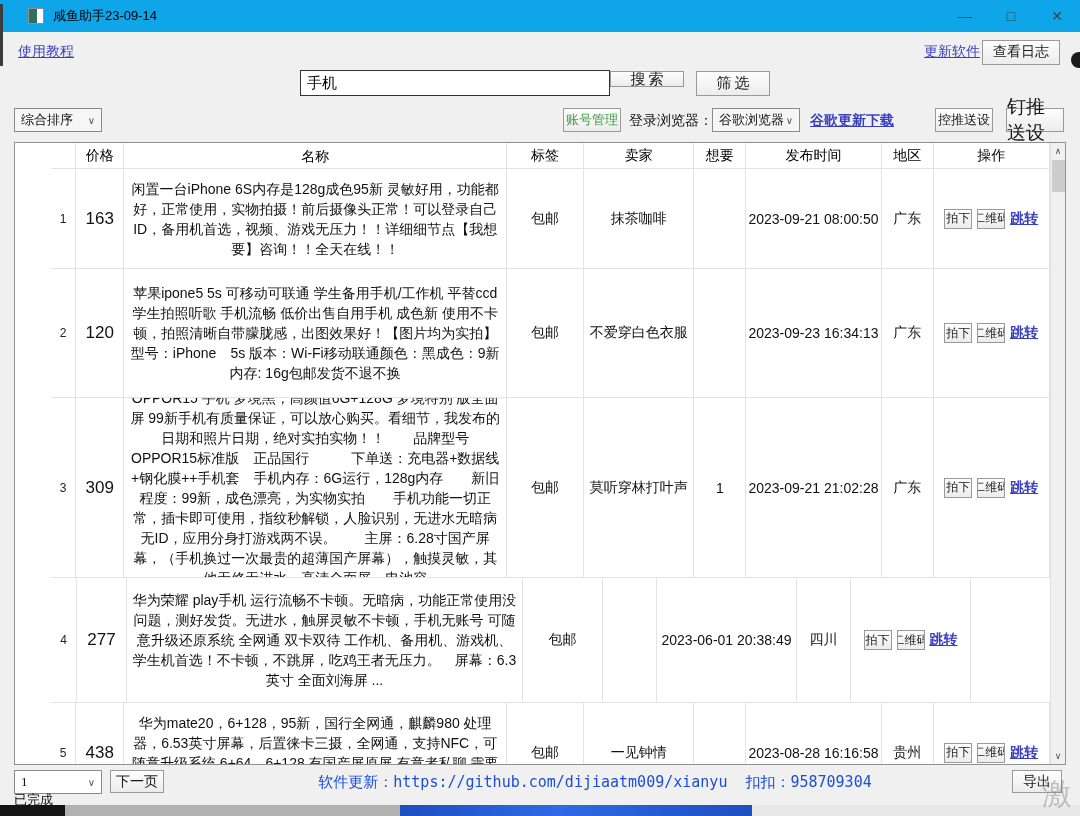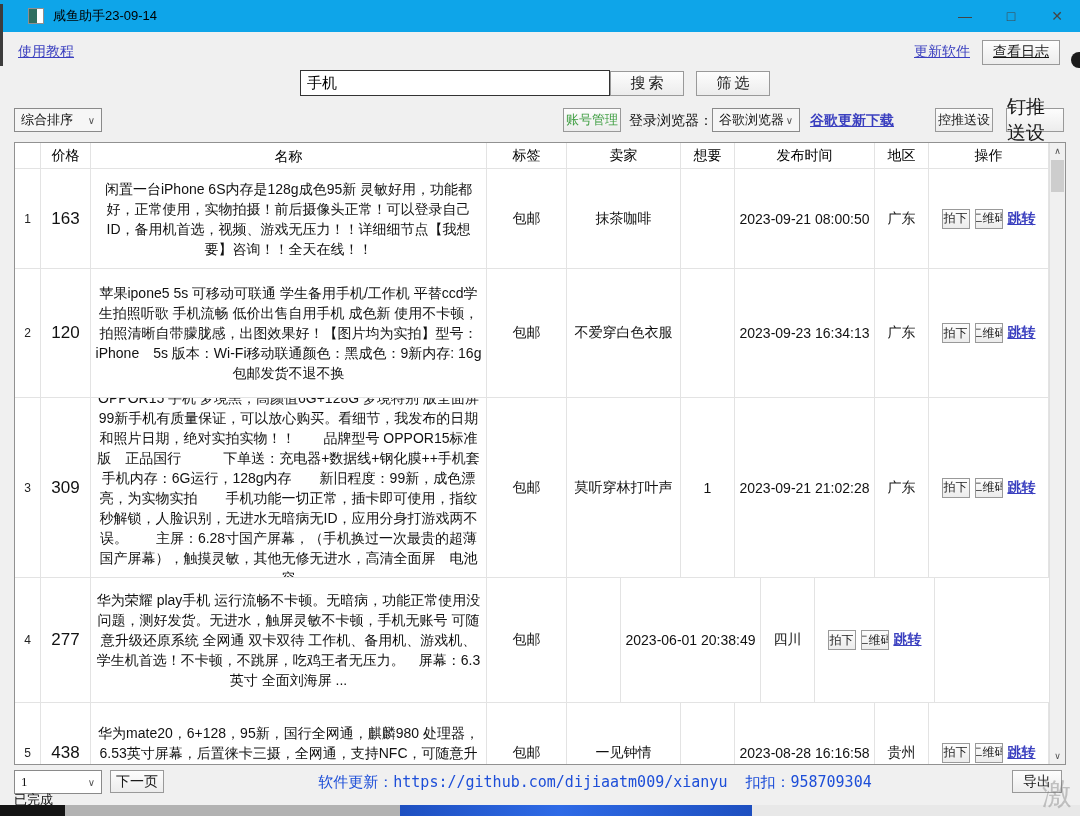--- a/index.html
+++ b/index.html
@@ -12,48 +12,48 @@
   .edge-dot{position:absolute;left:1071px;top:52px;width:14px;height:16px;background:#1b1b1b;border-radius:8px 0 0 8px;}
   .app-icon{width:14px;height:14px;margin-left:28px;border:1px solid #8f8f8f;
             background:linear-gradient(90deg,#2f6f60 0 55%,#ffffff 55%);}
   .app-title{margin-left:9px;font-size:13px;color:#000;}
   .win-controls{margin-left:auto;display:flex;height:32px;}
   .win-btn{width:46px;height:32px;display:flex;align-items:center;justify-content:center;
            font-size:14px;color:#444;cursor:default;}
   
   .links-row{position:absolute;left:18px;right:20px;top:38px;height:28px;
              display:flex;align-items:center;justify-content:space-between;}
-  .links-right{display:flex;align-items:center;gap:12px;text-decoration:underline;}
+  .links-right{display:flex;align-items:center;gap:2px;}
   a.lnk{font-family:"Liberation Serif",serif;font-size:14px;color:#3a3fbf;text-decoration:underline;cursor:pointer;}
   .btn{display:inline-flex;align-items:center;justify-content:center;
        background:linear-gradient(#fdfdfd,#ececec);border:1px solid #999;box-sizing:border-box;
        font-size:14px;color:#1a1a1a;cursor:default;}
   .log-btn{width:78px;height:25px;font-family:"Liberation Serif",serif;}
   
   .search-row{position:absolute;left:0;top:70px;width:1080px;height:28px;}
   .search-input{position:absolute;left:300px;top:0;width:296px;height:24px;border:1px solid #333;
                 font-size:15px;padding:0 6px;font-family:"Liberation Sans",sans-serif;background:#fff;box-sizing:content-box;}
-  .search-btn{position:absolute;left:610px;top:1px;width:74px;height:25px;font-size:15px;letter-spacing:3px;padding-left:3px;}
+  .search-btn{position:absolute;left:610px;top:1px;width:74px;height:16px;font-size:15px;letter-spacing:3px;padding-left:3px;}
   .filter-btn{position:absolute;left:696px;top:1px;width:74px;height:25px;font-size:15px;letter-spacing:3px;padding-left:3px;}
   
   .toolbar-row{position:absolute;left:0;top:108px;width:1080px;height:26px;}
   .combo{position:absolute;height:24px;box-sizing:border-box;border:1px solid #8a8a8a;background:#f6f6f6;
          display:flex;align-items:center;font-size:13px;padding:0 6px;cursor:default;}
   .combo .chev{margin-left:auto;font-size:10px;color:#555;}
   .sort-combo{left:14px;width:88px;}
   .account-btn{position:absolute;left:563px;top:0;width:58px;height:24px;font-size:13px;color:#3f9e42;}
   .browser-label{position:absolute;left:629px;top:4px;font-size:14px;font-family:"Liberation Serif",serif;color:#111;}
   .browser-combo{left:712px;width:88px;top:0;}
   .chrome-link{position:absolute;left:810px;top:4px;font-weight:bold;}
   .push1-btn{position:absolute;left:935px;top:0;width:58px;height:24px;font-size:13px;}
   .push2-btn{position:absolute;left:1006px;top:0;width:58px;height:24px;font-size:19px;}
   
   .table{position:absolute;left:14px;top:142px;width:1052px;height:623px;background:#fff;
          border:1px solid #919191;box-sizing:border-box;display:flex;overflow:hidden;}
-  .grid{width:1034px;overflow:hidden;}
+  .grid{width:1034px;overflow:hidden;padding-left:36px;}
   .tr{display:flex;border-bottom:1px solid #e3e3e3;box-sizing:border-box;}
   .td,.th{border-right:1px solid #e3e3e3;box-sizing:border-box;display:flex;align-items:center;
           justify-content:center;overflow:hidden;}
   .c-num{width:26px;font-size:12px;color:#222;}
   .c-price{width:50px;font-size:17px;}
   .c-name{width:396px;font-size:14px;line-height:20px;text-align:center;padding:0 4px;}
   .c-tag{width:80px;font-size:14px;}
   .c-seller{width:114px;font-size:14px;}
   .c-want{width:54px;font-size:14px;}
   .c-time{width:140px;font-size:14px;white-space:nowrap;}

